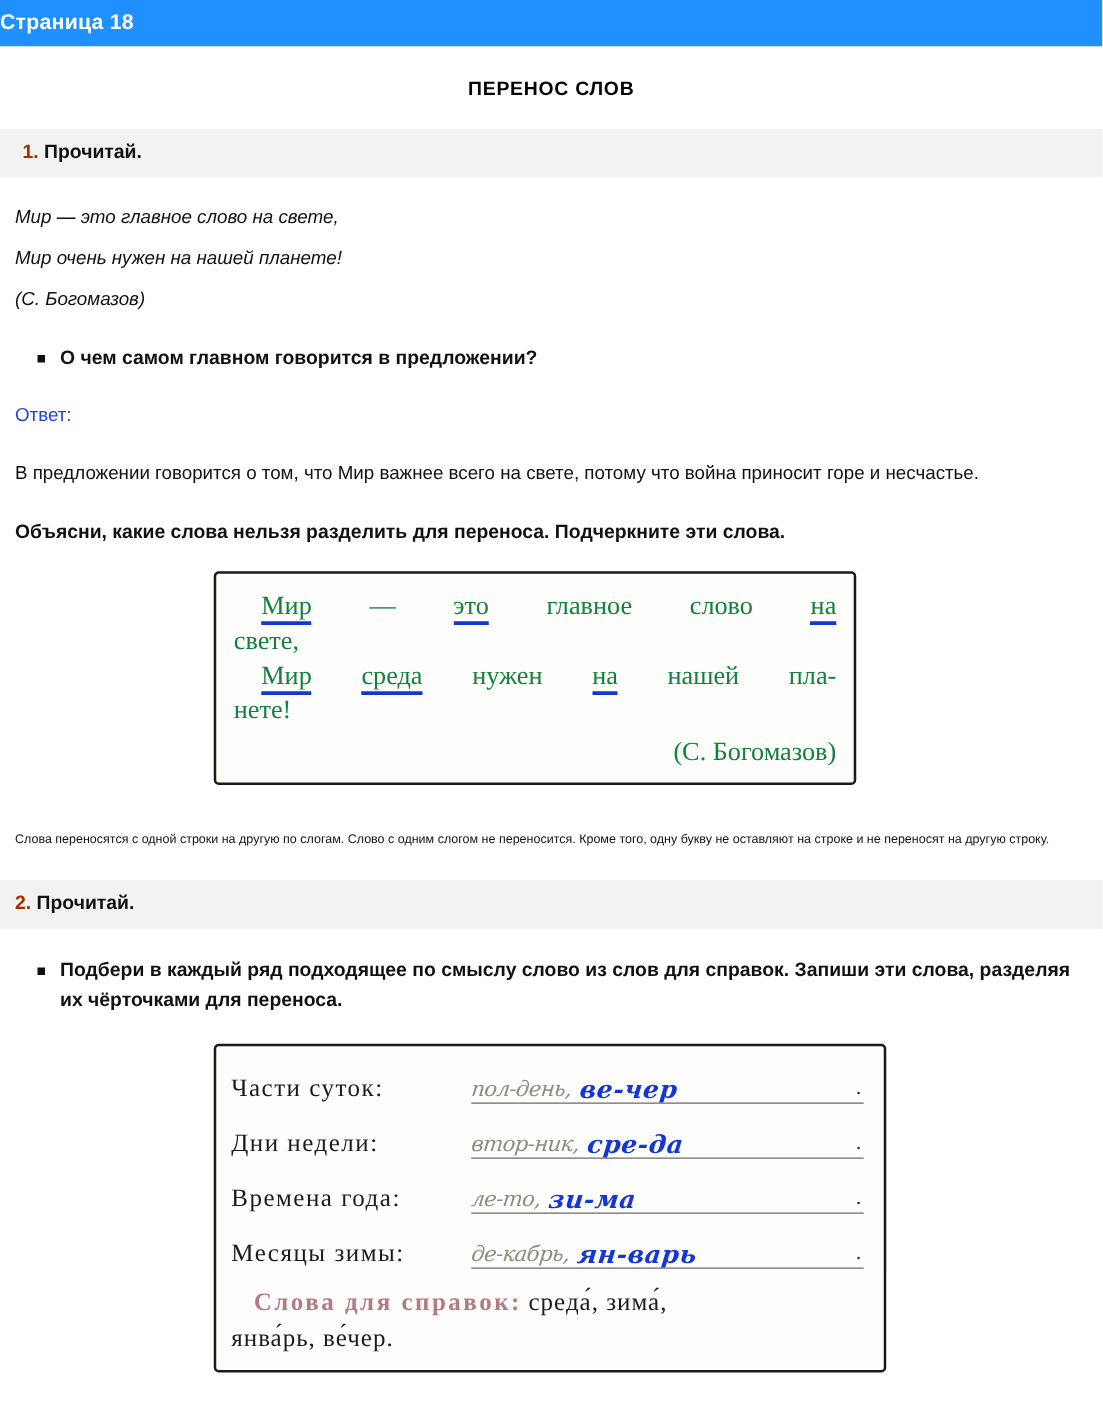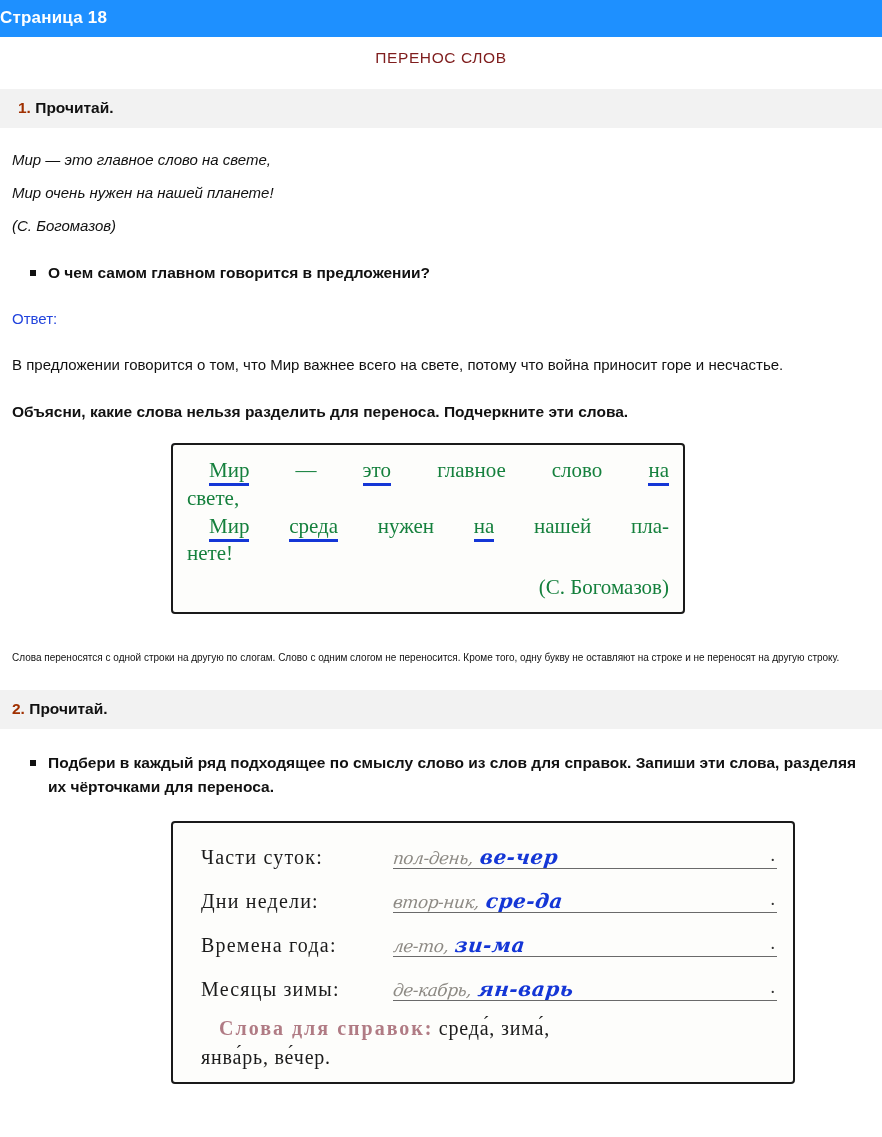--- a/index.html
+++ b/index.html
@@ -21,25 +21,25 @@
     background: #1E90FF;
     color: #ffffff;
     font-weight: bold;
     font-size: 17px;
     padding: 8px 0 9px 0;
     letter-spacing: 0.2px;
   }
 
   .lesson-title {
     text-align: center;
-    color: #7f1d1d;
-    font-weight: normal;
+    color: #000000;
+    font-weight: bold;
     font-size: 15.5px;
     letter-spacing: 0.6px;
-    margin: 12px 0 22px 0;
+    margin: 26px 0 22px 0;
   }
 
   
   .task-band {
     background: #f2f2f2;
     padding: 10px 0 11px 18px;
     font-size: 15.5px;
     font-weight: bold;
     color: #111111;
   }
@@ -145,23 +145,23 @@
     padding-bottom: 1px;
   }
   .scan-box-poem .attrib {
     text-align: right;
     margin: 6px 0 0 0;
   }
   .mdash { letter-spacing: 0; }
 
   
   .scan-box-ex {
-    width: 624px;
+    width: 538px;
     margin: 22px 0 0 163px;
-    padding: 14px 16px 12px 28px;
+    padding: 14px 16px 12px 12px;
     font-family: "Liberation Serif", "DejaVu Serif", serif;
     color: #1b1b1b;
   }
   .ex-row {
     display: flex;
     align-items: flex-end;
     margin-bottom: 12px;
   }
   .ex-label {
     font-size: 20px;

